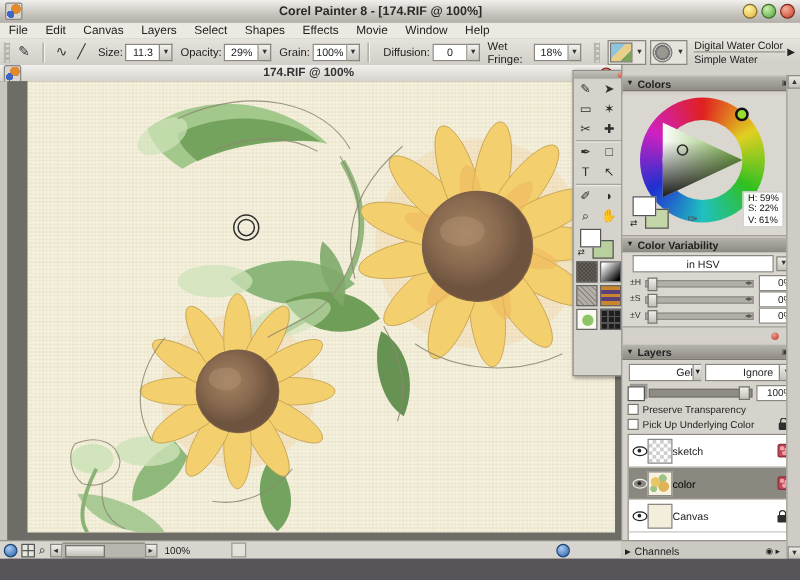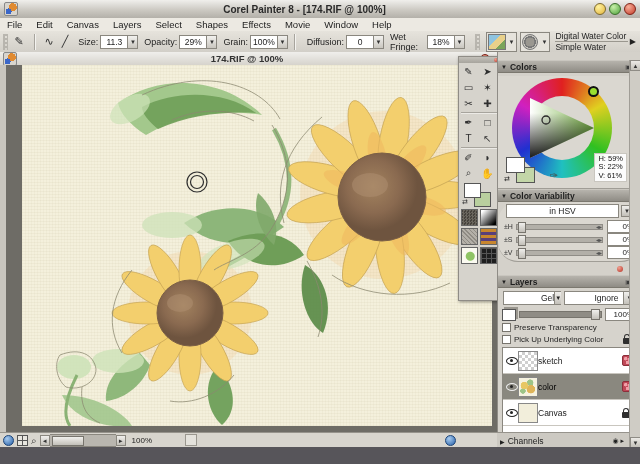--- a/index.html
+++ b/index.html
@@ -418,21 +418,21 @@
       <div>S: 22%</div>
       <div>V: 61%</div>
     </div>
   </div>
 
   <div class="pal-head">
     <span class="tri">▼</span>
     <span>Color Variability</span>
     <span class="hicons">▣</span>
   </div>
-  <div style="background:#dad7d0;border-bottom:1px solid #a09d96;padding-bottom:2px;border-radius:20px;">
+  <div style="background:#dad7d0;border-bottom:1px solid #a09d96;padding-bottom:2px;">
     <div style="display:flex;align-items:center;gap:2px;padding:2px 8px;">
       <div class="dd" style="flex:1;">in HSV</div>
       <div class="dd-btn">▼</div>
     </div>
     <div class="varrow">
       <span class="vlabel">±H</span>
       <span class="track">
           <span class="thumb"></span>
           <span class="endarr">◂▸</span>
         </span>

